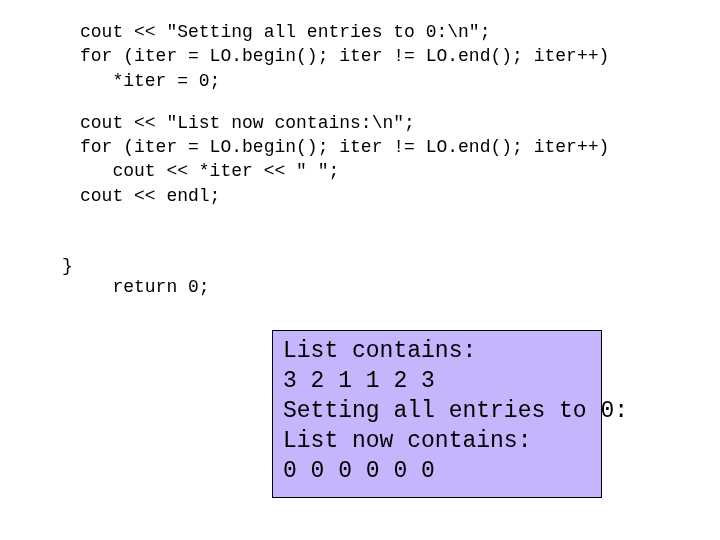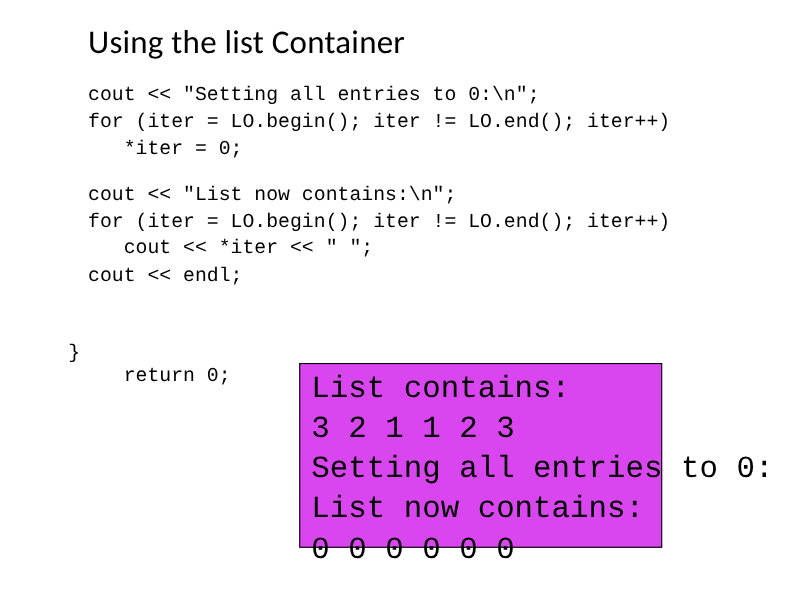--- a/index.html
+++ b/index.html
@@ -28,25 +28,25 @@
       white-space: pre;
       color: #000;
       margin-bottom: 18px;
     }
     .output-box {
       position: absolute;
       left: 272px;
       top: 330px;
       width: 330px;
       height: 168px;
-      background: #d946ef;
+      background: #c4b5fd;
       border: 1px solid #000;
       padding: 6px 10px;
       font-family: "Courier New", Courier, monospace;
-      font-size: 28px;
+      font-size: 23px;
       line-height: 1.3;
       color: #000;
       white-space: pre;
     }
     .return-brace {
       font-family: "Courier New", Courier, monospace;
       font-size: 18px;
       line-height: 1.35;
       white-space: pre;
       color: #000;
@@ -55,21 +55,20 @@
     .brace {
       position: absolute;
       left: -18px;
       top: 28px;
     }
   </style>
 </head>
 <body>
 
 <div class="slide">
-  <h1 class="title">Using the list Container</h1>
 
   <div class="code-block">cout &lt;&lt; "Setting all entries to 0:\n";
 for (iter = LO.begin(); iter != LO.end(); iter++)
    *iter = 0;</div>
 
   <div class="code-block">cout &lt;&lt; "List now contains:\n";
 for (iter = LO.begin(); iter != LO.end(); iter++)
    cout &lt;&lt; *iter &lt;&lt; " ";
 cout &lt;&lt; endl;</div>
 

